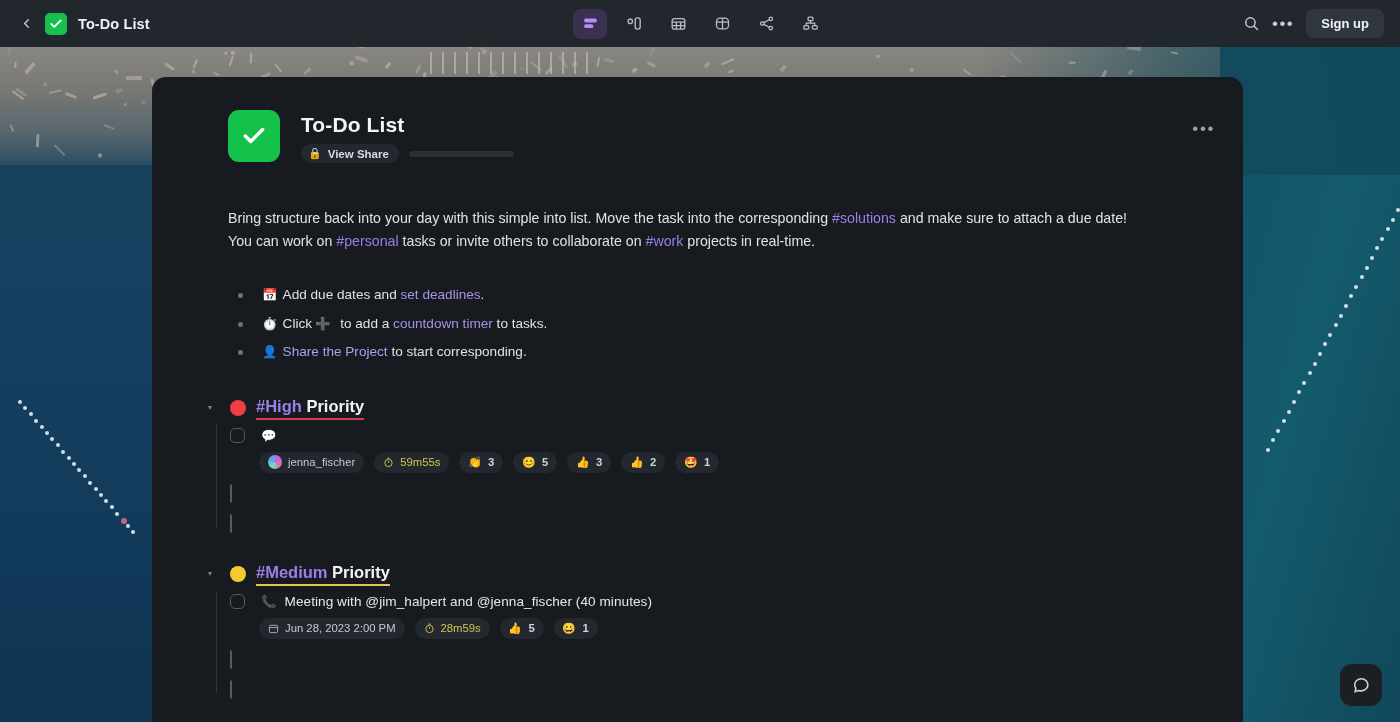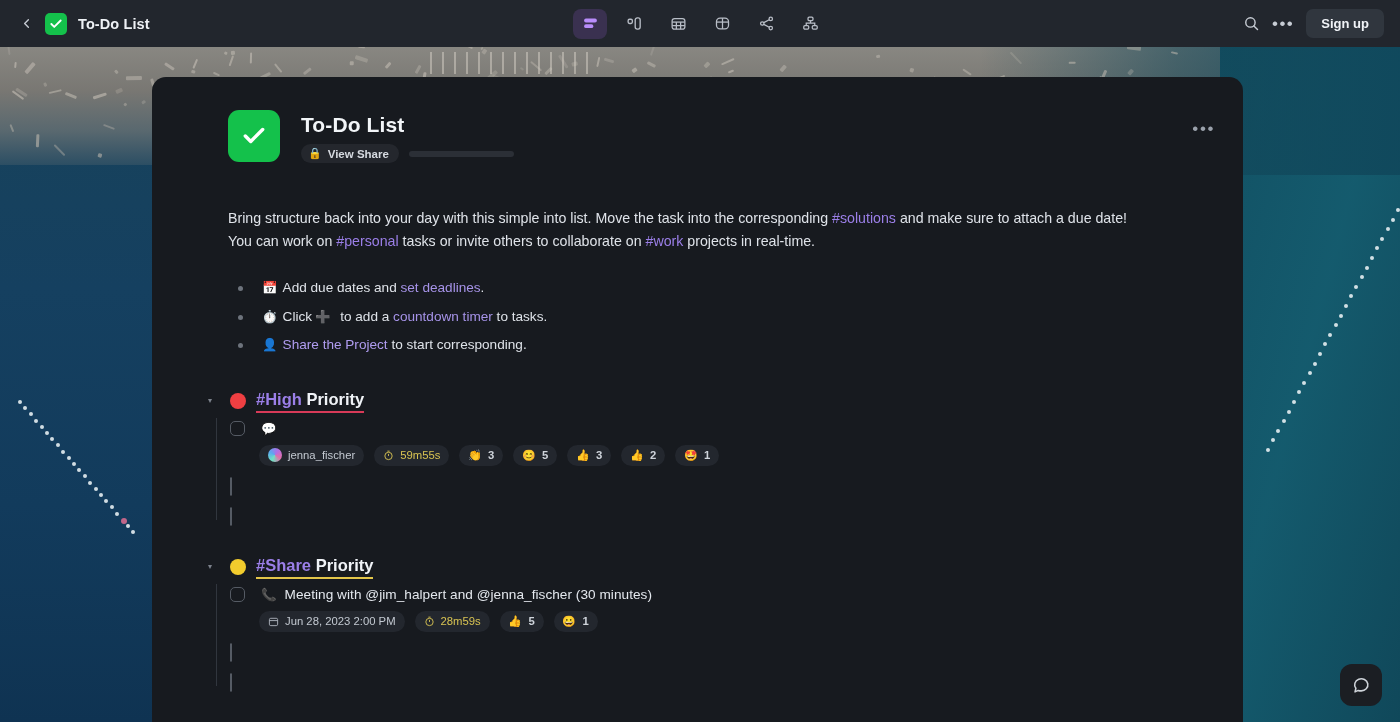--- a/index.html
+++ b/index.html
@@ -123,21 +123,21 @@
 
   
   #body { padding: 0 0 0 76px; margin-top: 44px; }
   .para {
     font-size: 14.2px; line-height: 23px; color: #dfe3e9; max-width: 940px;
   }
   .tag { color: #9b7fe8; }
   .lnk { color: #a693e8; }
   .lnk-strong { color: #b09cf0; text-align: center; }
 
-  ul#bullets { list-style: none; margin-top: 21px; }
+  ul#bullets { list-style: none; margin-top: 28px; }
   ul#bullets li {
     position: relative; font-size: 13.6px; line-height: 27.5px; color: #dfe3e9;
     padding-left: 34px;
   }
   ul#bullets li::before {
     content: ""; position: absolute; left: 10px; top: 12px;
     width: 5px; height: 5px; border-radius: 50%; background: #6d737c;
   }
   .bem { margin-right: 5px; font-size: 12.5px; }
 
@@ -587,27 +587,27 @@
             </div>
           </div>
           <div class="empty-row"><span class="cbx"></span></div>
           <div class="empty-row"><span class="cbx"></span></div>
         </div>
         <div class="section">
           <div class="guide"></div>
           <div class="sec-head">
             <span class="caret">▾</span>
             <span class="sec-dot" style="background: rgb(242, 204, 45);"></span>
-            <span class="sec-title" style="border-bottom-color: rgb(227, 198, 74);"><span class="hash">#Share</span><span> Priority</span></span>
+            <span class="sec-title" style="border-bottom-color: rgb(227, 198, 74);"><span class="hash">#Medium</span><span> Priority</span></span>
           </div>
           <div class="task">
             <div class="task-row">
               <span class="cbx"></span>
               <span class="task-emoji">📞</span>
-              <span class="task-text">Meeting with @jim_halpert and @jenna_fischer (30 minutes)</span>
+              <span class="task-text">Meeting with @jim_halpert and @jenna_fischer (40 minutes)</span>
             </div>
             <div class="meta">
               <span class="chip">
                 <svg width="11" height="11" viewBox="0 0 24 24" fill="none" stroke="#aeb4bd" stroke-width="2">
                   <rect x="3" y="5" width="18" height="16" rx="3"></rect>
                   <line x1="3" y1="10" x2="21" y2="10"></line>
                 </svg>
                 <span>Jun 28, 2023 2:00 PM</span>
               </span>
               <span class="chip timer">

